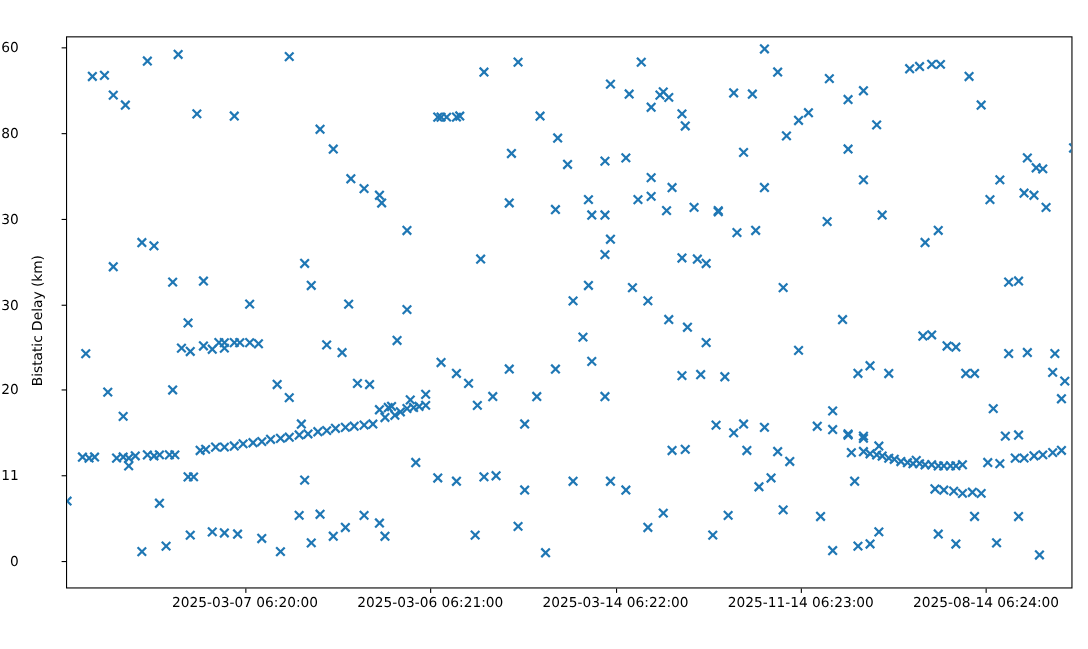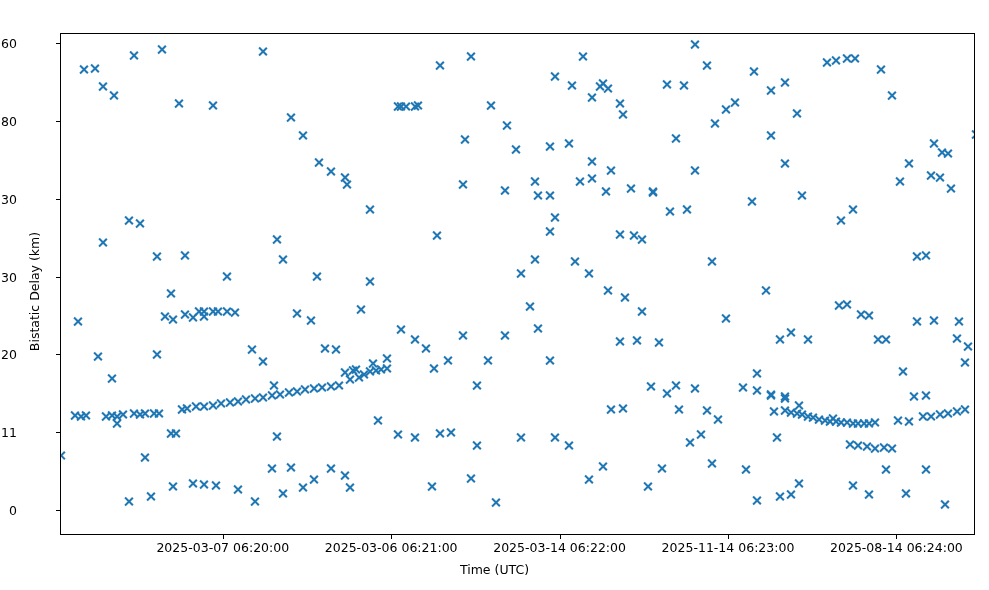--- a/index.html
+++ b/index.html
@@ -474,17 +474,16 @@
       <div class="xtick-label" style="left: 391.196px;">2025-03-06 06:21:00</div>
       <div class="xtick-mark" style="left: 391.196px;"></div>
       <div class="xtick-label" style="left: 559.601px;">2025-03-14 06:22:00</div>
       <div class="xtick-mark" style="left: 559.601px;"></div>
       <div class="xtick-label" style="left: 728.006px;">2025-11-14 06:23:00</div>
       <div class="xtick-mark" style="left: 728.006px;"></div>
       <div class="xtick-label" style="left: 896.411px;">2025-08-14 06:24:00</div>
       <div class="xtick-mark" style="left: 896.411px;"></div>
     </div>
 
-  <div id="xlabel">Time (UTC)</div>
 
   <div id="ylabel">Bistatic Delay (km)</div>
 
 </div>
 
 </body></html>

